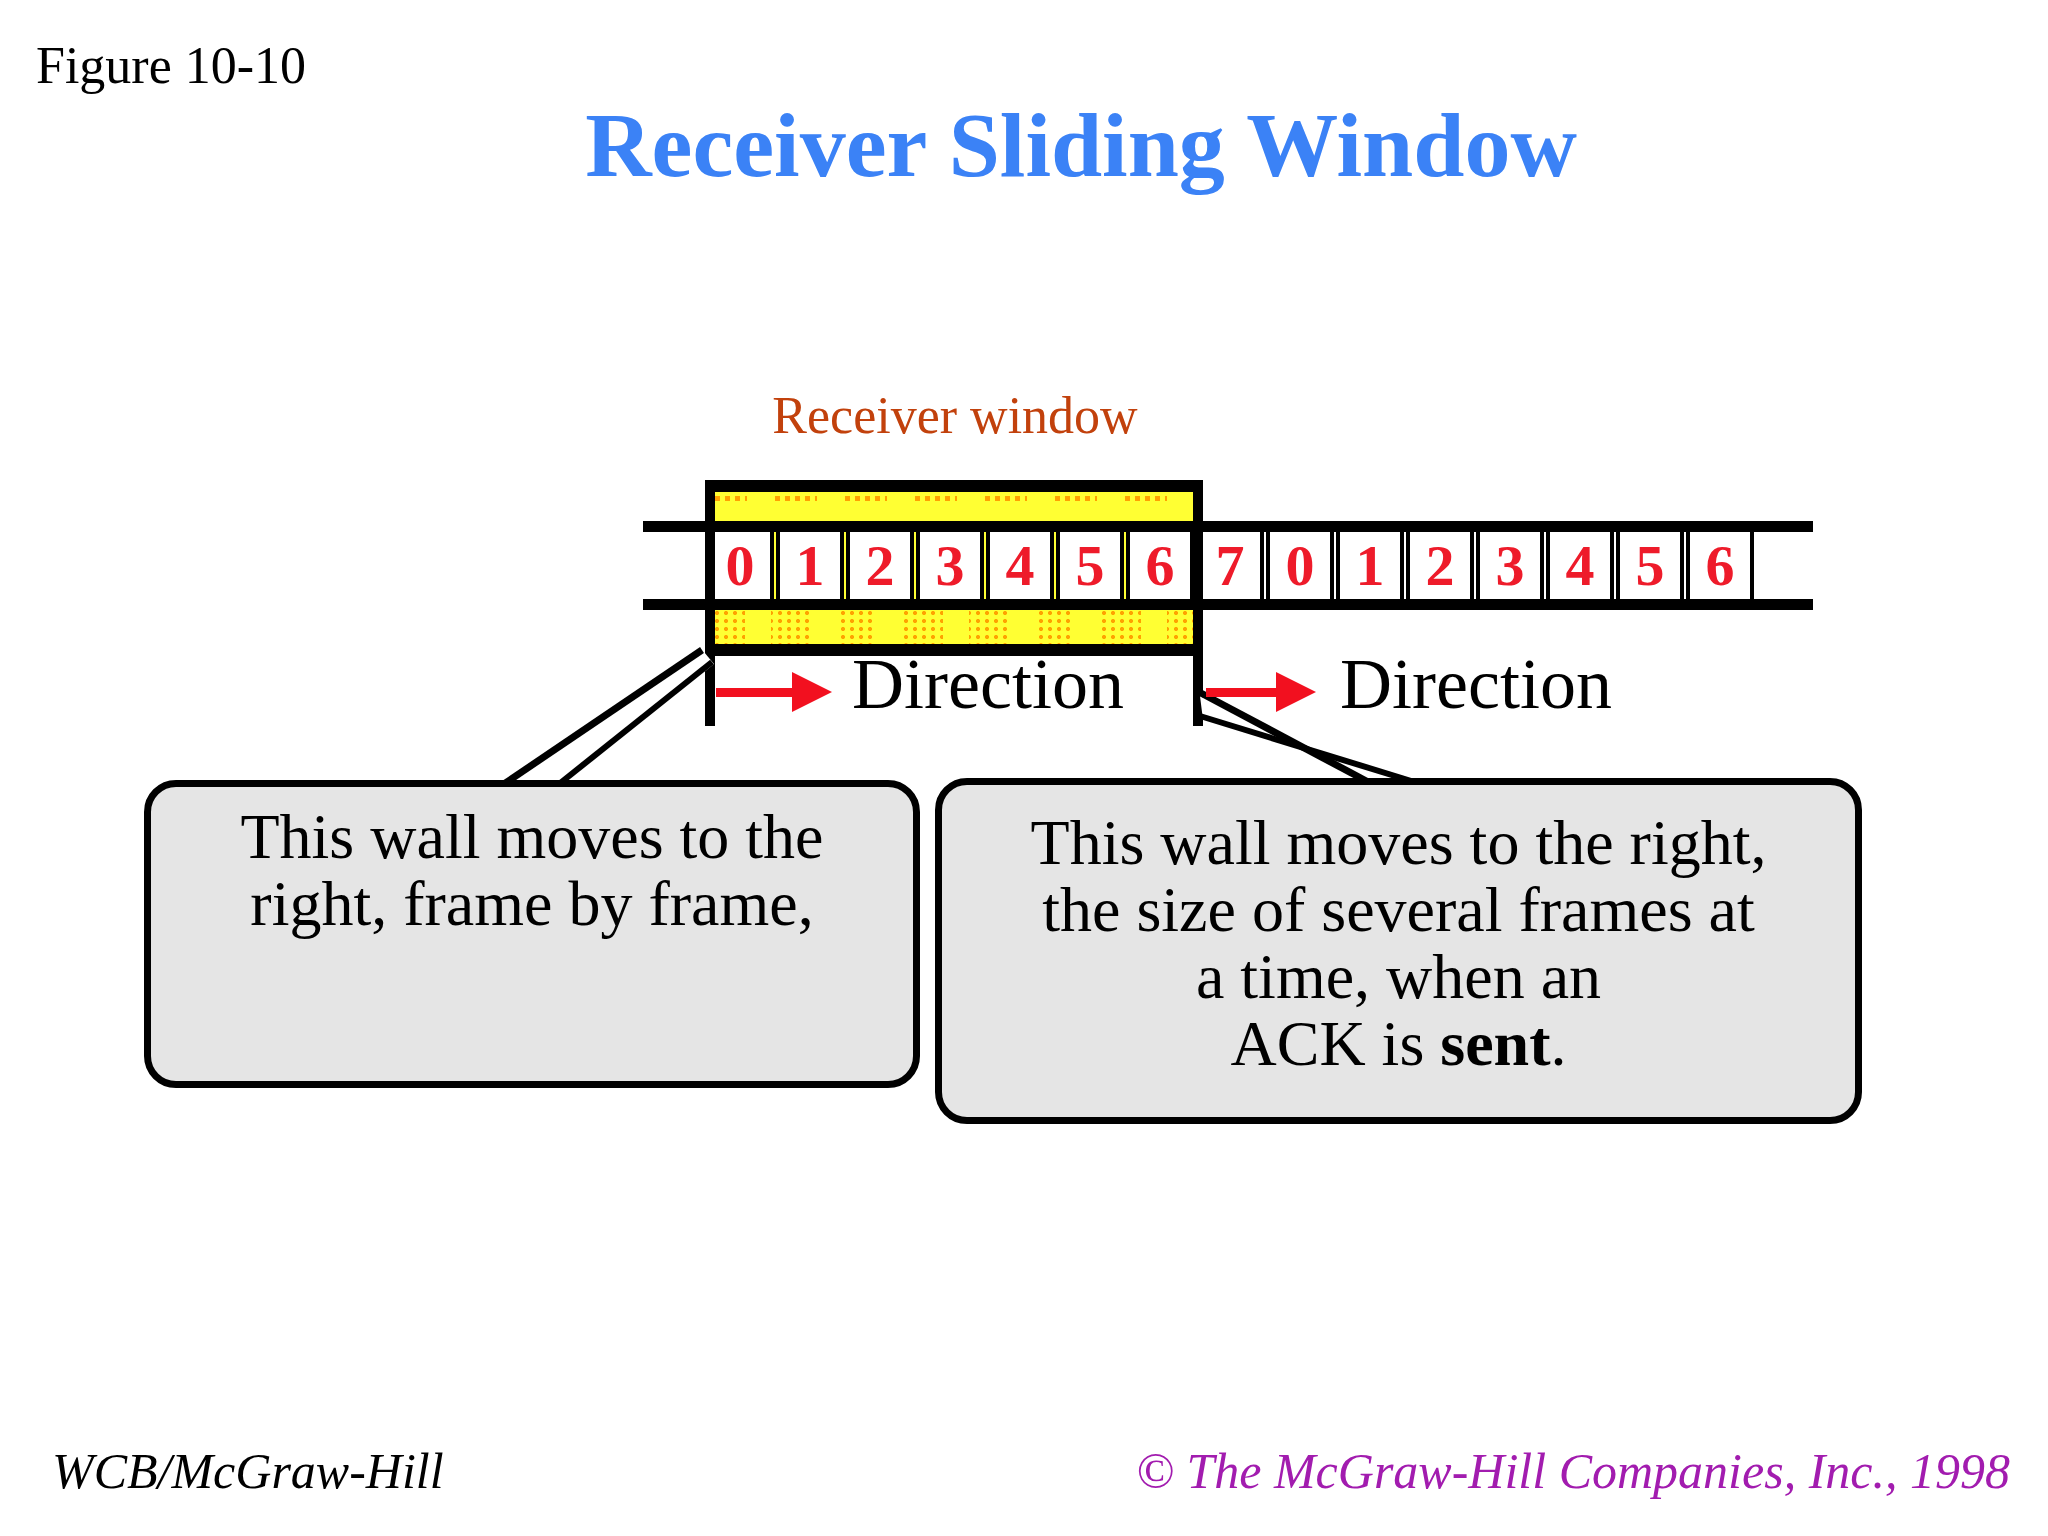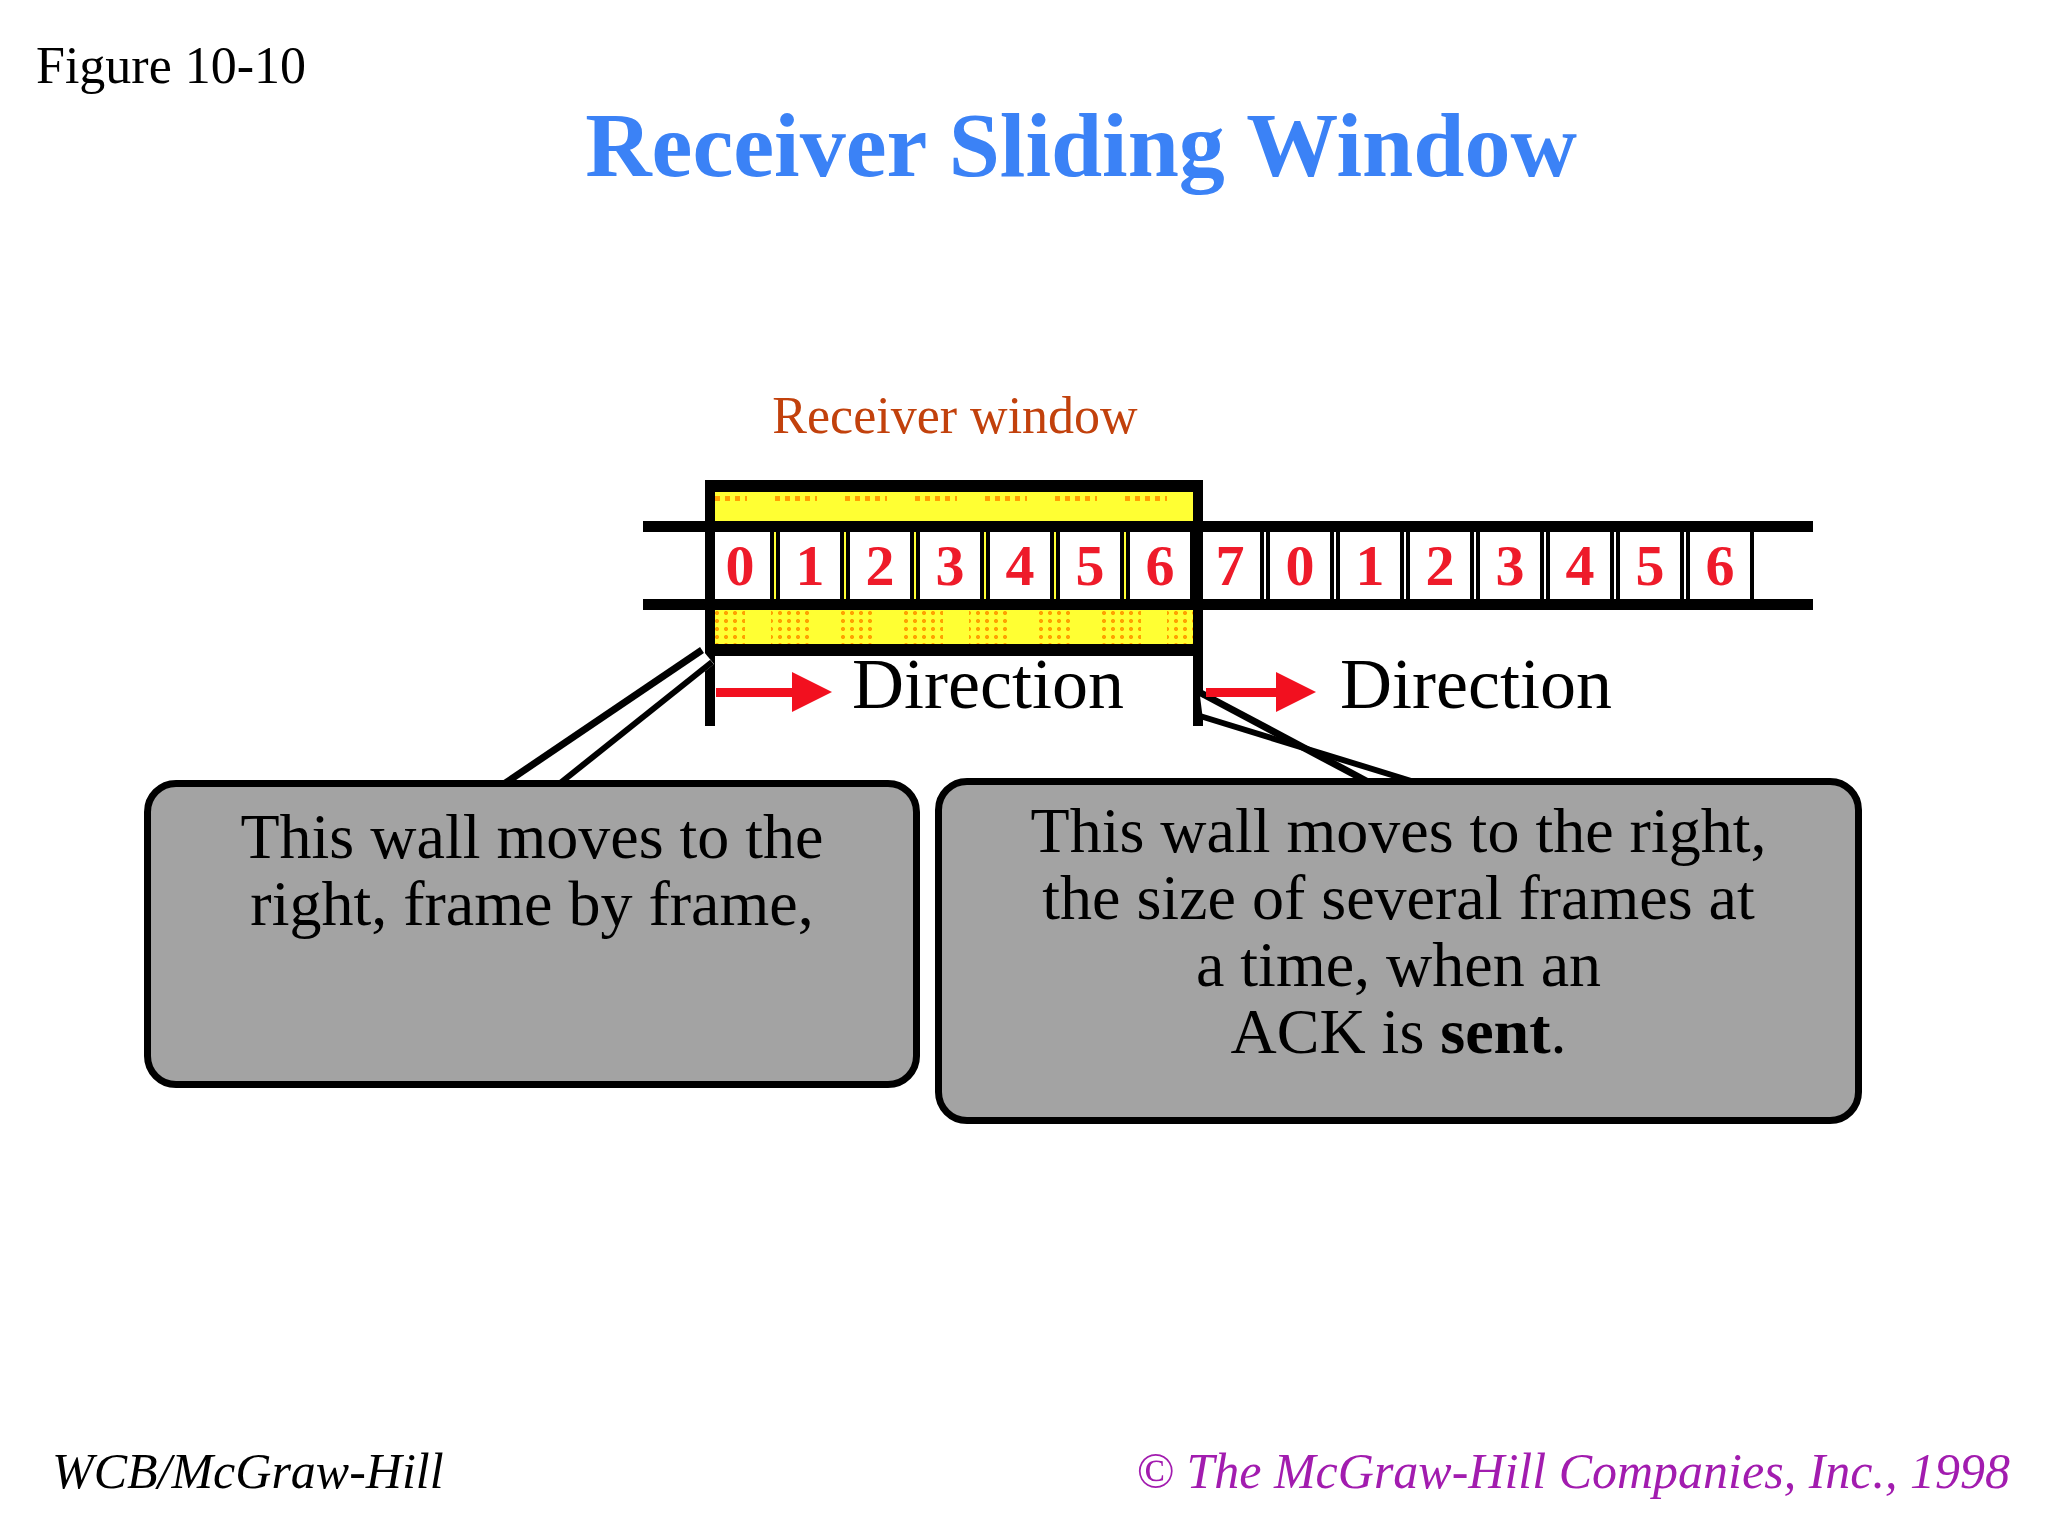--- a/index.html
+++ b/index.html
@@ -46,24 +46,24 @@
   .wall-right{left:1193px;}
 
   
   .dir-arrow-shaft{top:688px; height:9px; background:#f2101f;}
   .dir-arrow-head{top:672px; width:0; height:0;
     border-top:20px solid transparent; border-bottom:20px solid transparent;
     border-left:40px solid #f2101f;}
   .dir-label{top:648px; font-size:72px; color:#000; line-height:1; white-space:nowrap;}
 
   
-  .callout{background:#a3a3a3; border:7px solid #000; border-radius:32px; box-sizing:border-box;
+  .callout{background:#e5e5e5; border:7px solid #000; border-radius:32px; box-sizing:border-box;
     text-align:center; color:#000;}
   .callout-left{left:144px; top:780px; width:776px; height:308px; padding-top:16px;}
-  .callout-right{left:935px; top:778px; width:927px; height:346px; padding-top:12px;}
+  .callout-right{left:935px; top:778px; width:927px; height:346px; padding-top:24px;}
   .callout .line{font-size:64px; line-height:67px; white-space:nowrap;}
 
   .tail-svg{left:0; top:0; pointer-events:none;}
 
   
   .footer-left{left:52px; top:1442px; font-size:50px; font-style:italic; color:#000;}
   .footer-right{right:38px; top:1442px; font-size:50px; font-style:italic; color:#a21caf;}
 </style>
 </head>
 <body>

